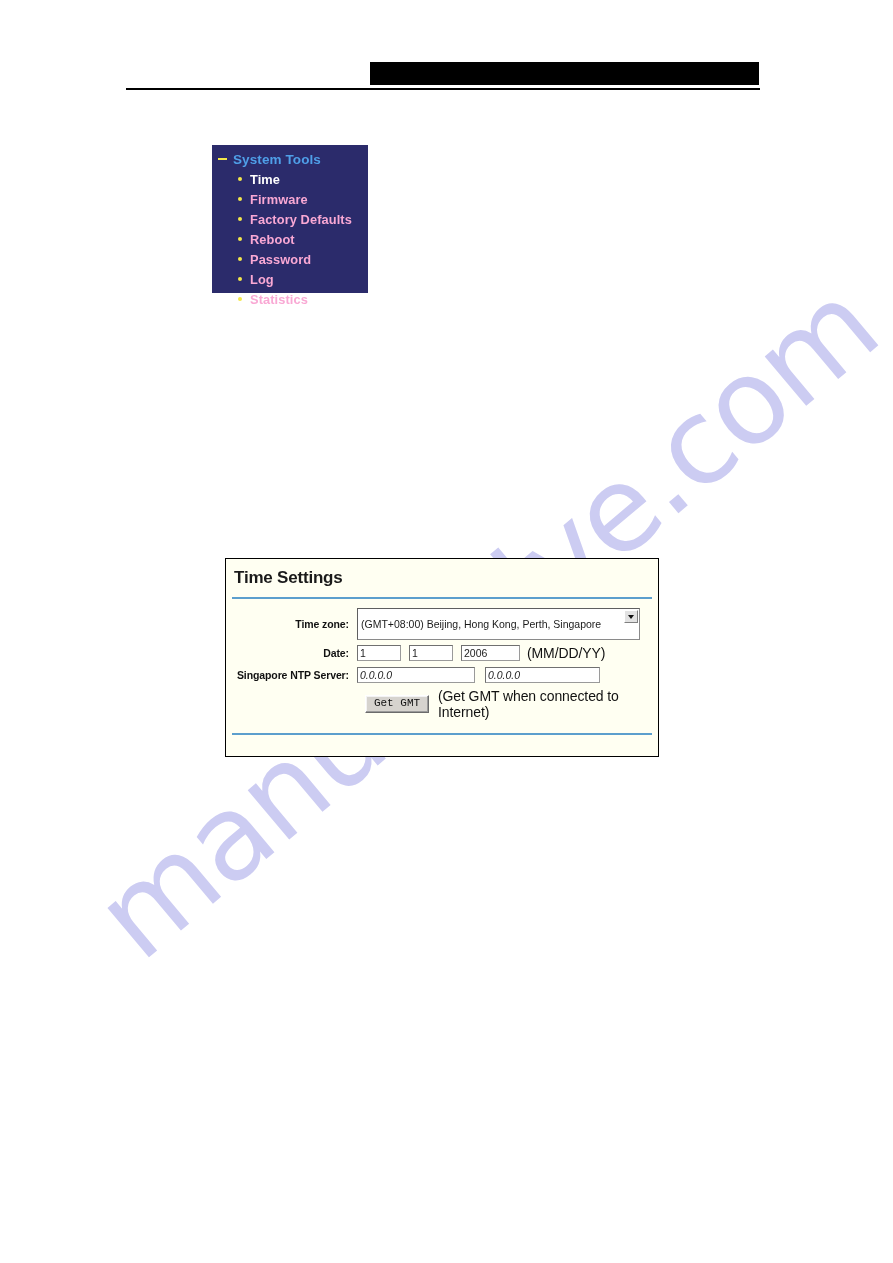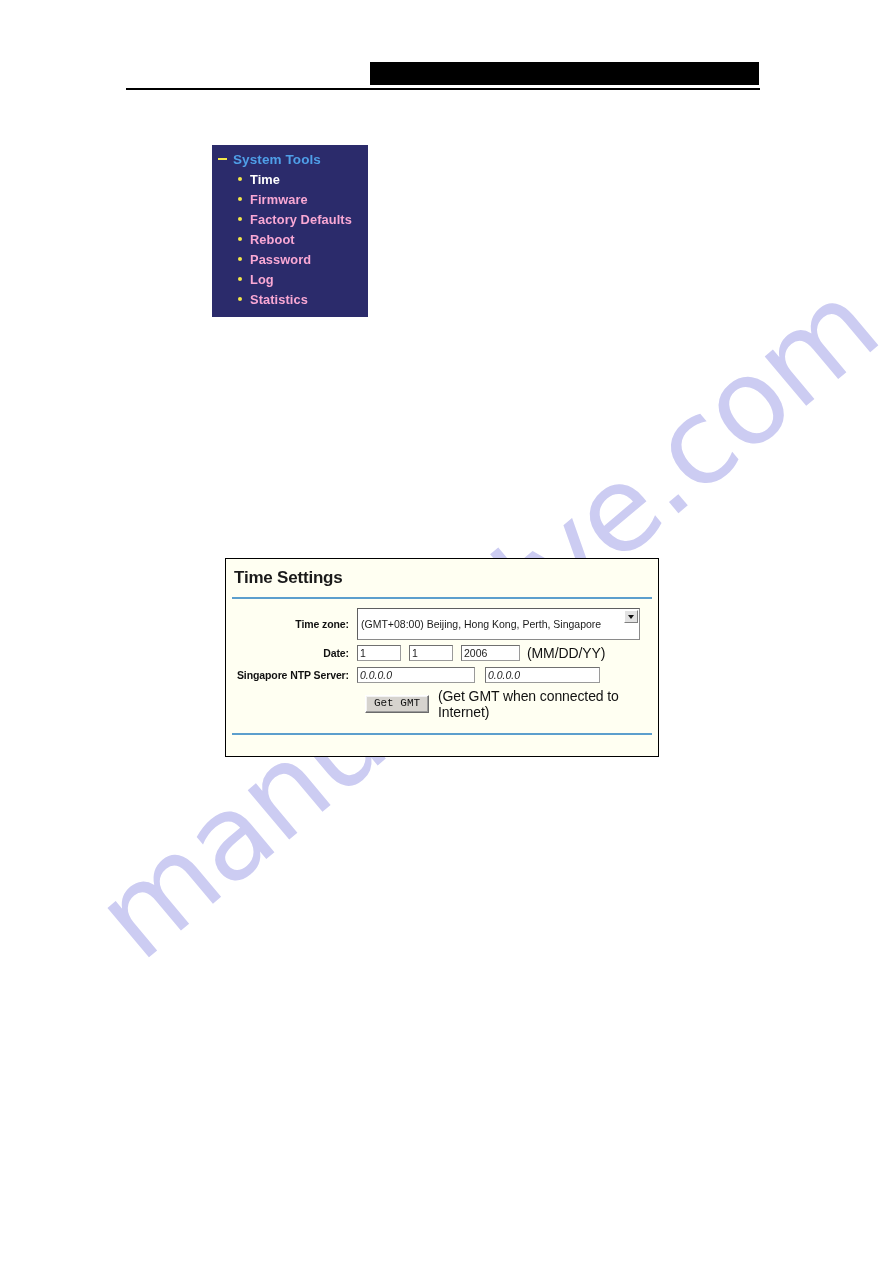--- a/index.html
+++ b/index.html
@@ -67,21 +67,21 @@
     height: 2px;
     background: #000000;
   }
 
   
   .sidebar {
     position: absolute;
     left: 212px;
     top: 145px;
     width: 156px;
-    height: 172px;
+    height: 148px;
     background: #2b2b6b;
     z-index: 3;
     padding: 0;
     box-sizing: border-box;
   }
   .sidebar-head {
     display: flex;
     align-items: baseline;
     padding: 7px 0 2px 6px;
   }

